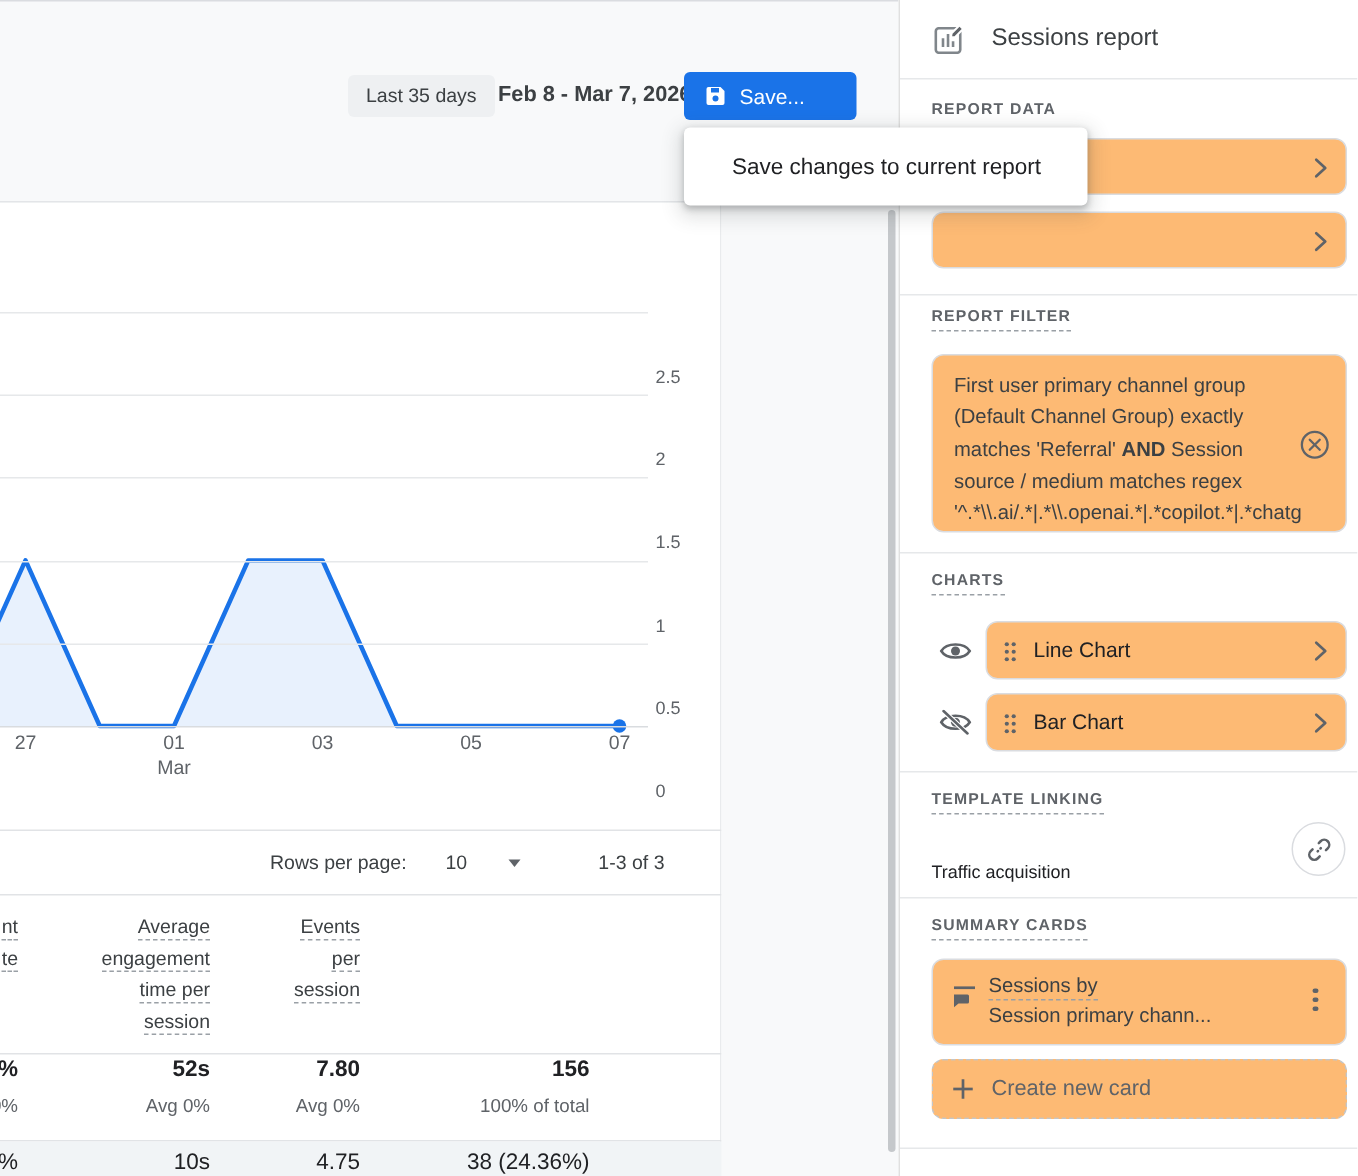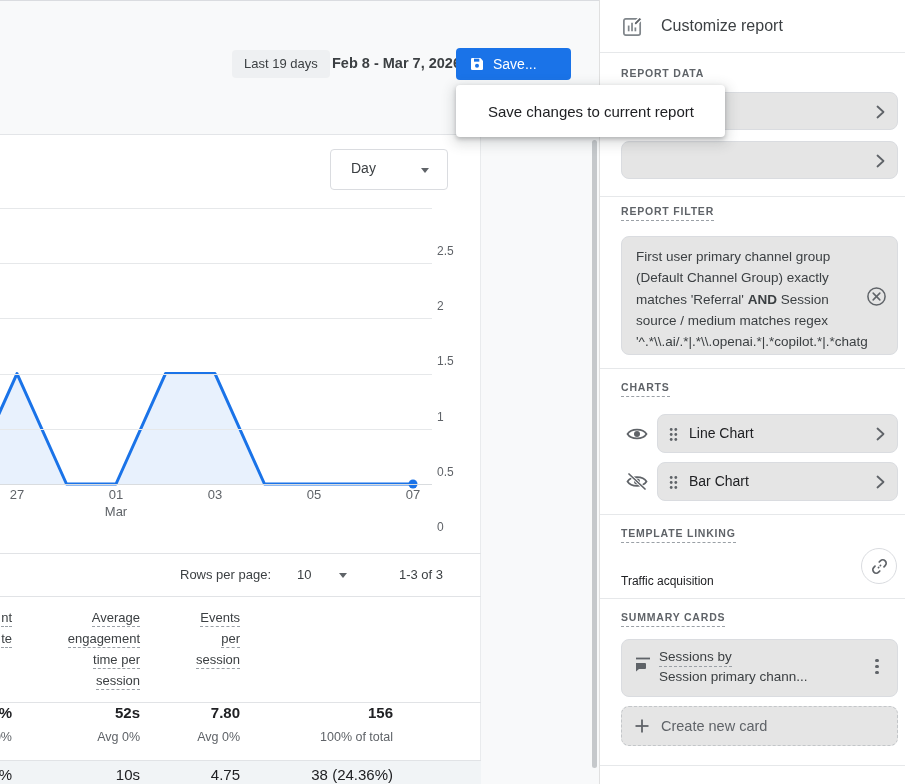--- a/index.html
+++ b/index.html
@@ -67,21 +67,21 @@
   .gutter{left:481px;top:136px;width:118px;height:648px;background:#f8f9fa;}
   .scrollbar{left:592px;top:140px;width:5px;height:628px;background:#c5c8cb;border-radius:3px;cursor:pointer;}
 
   
   .panel{left:599px;top:0;width:306px;height:784px;background:#fff;border-left:1px solid #e0e0e0;box-sizing:border-box;}
   .panel .pdiv{position:absolute;left:0;width:306px;height:1px;background:#e6e8ea;}
   .ptitle{position:absolute;left:61px;top:17px;font-size:16px;color:#3c4043;}
   .picon{position:absolute;left:21px;top:15px;}
   .sec-label{position:absolute;left:21px;font-size:10.5px;font-weight:700;letter-spacing:.8px;color:#5f6368;}
   .sec-label .dashed{border-bottom:1px dashed #9aa0a6;padding-bottom:3px;}
-  .pcard{position:absolute;left:21px;width:277px;border:1px solid #dadce0;border-radius:8px;background:#e5e5e5;
+  .pcard{position:absolute;left:21px;width:277px;border:1px solid #dadce0;border-radius:8px;background:#fdba74;
          box-sizing:border-box;cursor:pointer;}
   .chev{position:absolute;right:12px;top:12px;}
   .filter-card{top:236px;height:119px;}
   .filter-text{position:absolute;left:14px;top:9px;width:215px;font-size:13.5px;color:#3c4043;}
   .filter-text div{line-height:21.3px;white-space:nowrap;}
   .remove-filter{position:absolute;right:10px;top:49px;cursor:pointer;}
   .chart-row-card{left:57px;width:241px;height:39px;}
   .chart-row-card .lbl{position:absolute;left:31px;top:10px;font-size:14px;color:#202124;}
   .drag{position:absolute;left:11px;top:12px;cursor:grab;}
   .eye{position:absolute;left:26px;cursor:pointer;}
@@ -97,37 +97,33 @@
   .kebab i{display:block;width:3.5px;height:3.5px;border-radius:50%;background:#5f6368;margin:2.5px auto;}
   .create-card{top:706px;height:40px;border:1px dashed #c3c6c9;display:flex;align-items:center;gap:11px;
                padding-left:12px;font-size:14.5px;color:#5f6368;}
 </style>
 </head>
 <body>
 
 <div id="app">
 
   <div class="abs topbar"></div>
-  <span class="abs chip">Last 19 days</span>
+  <span class="abs chip">Last 35 days</span>
   <span class="abs daterange">Feb 8 - Mar 7, 2026</span>
   <button class="abs save-btn">
     <svg width="16" height="16" viewBox="0 0 24 24">
       <path d="M17 3H5a2 2 0 0 0-2 2v14a2 2 0 0 0 2 2h14a2 2 0 0 0 2-2V7l-4-4z" fill="#ffffff"></path>
       <rect x="7.5" y="4" width="8" height="4.5" fill="#1a73e8"></rect>
       <circle cx="12" cy="14.5" r="3" fill="#1a73e8"></circle>
     </svg>
     <span>Save...</span>
   </button>
 
   <div class="abs content">
 
-    <div class="abs day-select">
-      <span class="lbl">Day</span>
-      <span class="tri"></span>
-    </div>
 
     <div class="abs" id="chart-area">
       <svg id="chart-svg" width="481" height="330" viewBox="0 0 481 330">
           <path d="M-32.5 289 L 17 178.6 L 66.5 289 L 116 289 L 165.5 178.6 L 215 178.6 L 264.5 289 L 314 289 L 363.5 289 L 413 289 L 413 289 L -32.5 289 Z" fill="rgba(26,115,232,0.10)"></path>
           <polyline points="-32.5,289 17,178.6 66.5,289 116,289 165.5,178.6 215,178.6 264.5,289 314,289 363.5,289 413,289" fill="none" stroke="#1a73e8" stroke-width="3" stroke-linejoin="round" stroke-linecap="round"></polyline>
           <circle cx="413" cy="289" r="4.5" fill="#1a73e8"></circle>
         </svg>
     <div class="gridline" style="top: 13px;"></div>
         <span class="ytick" style="top: 4px;">2.5</span>
         <div class="gridline" style="top: 68.2px;"></div>
@@ -201,21 +197,21 @@
   <div class="abs scrollbar"></div>
 
   <div class="abs panel">
     <svg class="picon" width="23" height="23" viewBox="0 0 24 24">
       <rect x="3" y="4" width="17" height="17" rx="2" fill="none" stroke="#80868b" stroke-width="1.8"></rect>
       <line x1="8" y1="17" x2="8" y2="11" stroke="#80868b" stroke-width="1.8"></line>
       <line x1="11.5" y1="17" x2="11.5" y2="8" stroke="#80868b" stroke-width="1.8"></line>
       <line x1="15" y1="17" x2="15" y2="13" stroke="#80868b" stroke-width="1.8"></line>
       <path d="M14 7.5 L19.5 2 L22 4.5 L16.5 10 L13.5 10.5 Z" fill="#5f6368" stroke="#ffffff" stroke-width="1.4"></path>
     </svg>
-    <div class="ptitle">Customize report</div>
+    <div class="ptitle">Sessions report</div>
     <div class="pdiv" style="top:52px"></div>
 
     <div class="sec-label" style="top:67px">REPORT DATA</div>
     <div class="pcard" style="top:92px;height:38px">
       <svg class="chev" width="9" height="14" viewBox="0 0 9 14">
         <polyline points="1.5,1.5 7.5,7 1.5,12.5" fill="none" stroke="#5f6368" stroke-width="1.8" stroke-linecap="round" stroke-linejoin="round"></polyline>
       </svg>
     </div>
     <div class="pcard" style="top:141px;height:38px">
       <svg class="chev" width="9" height="14" viewBox="0 0 9 14">

